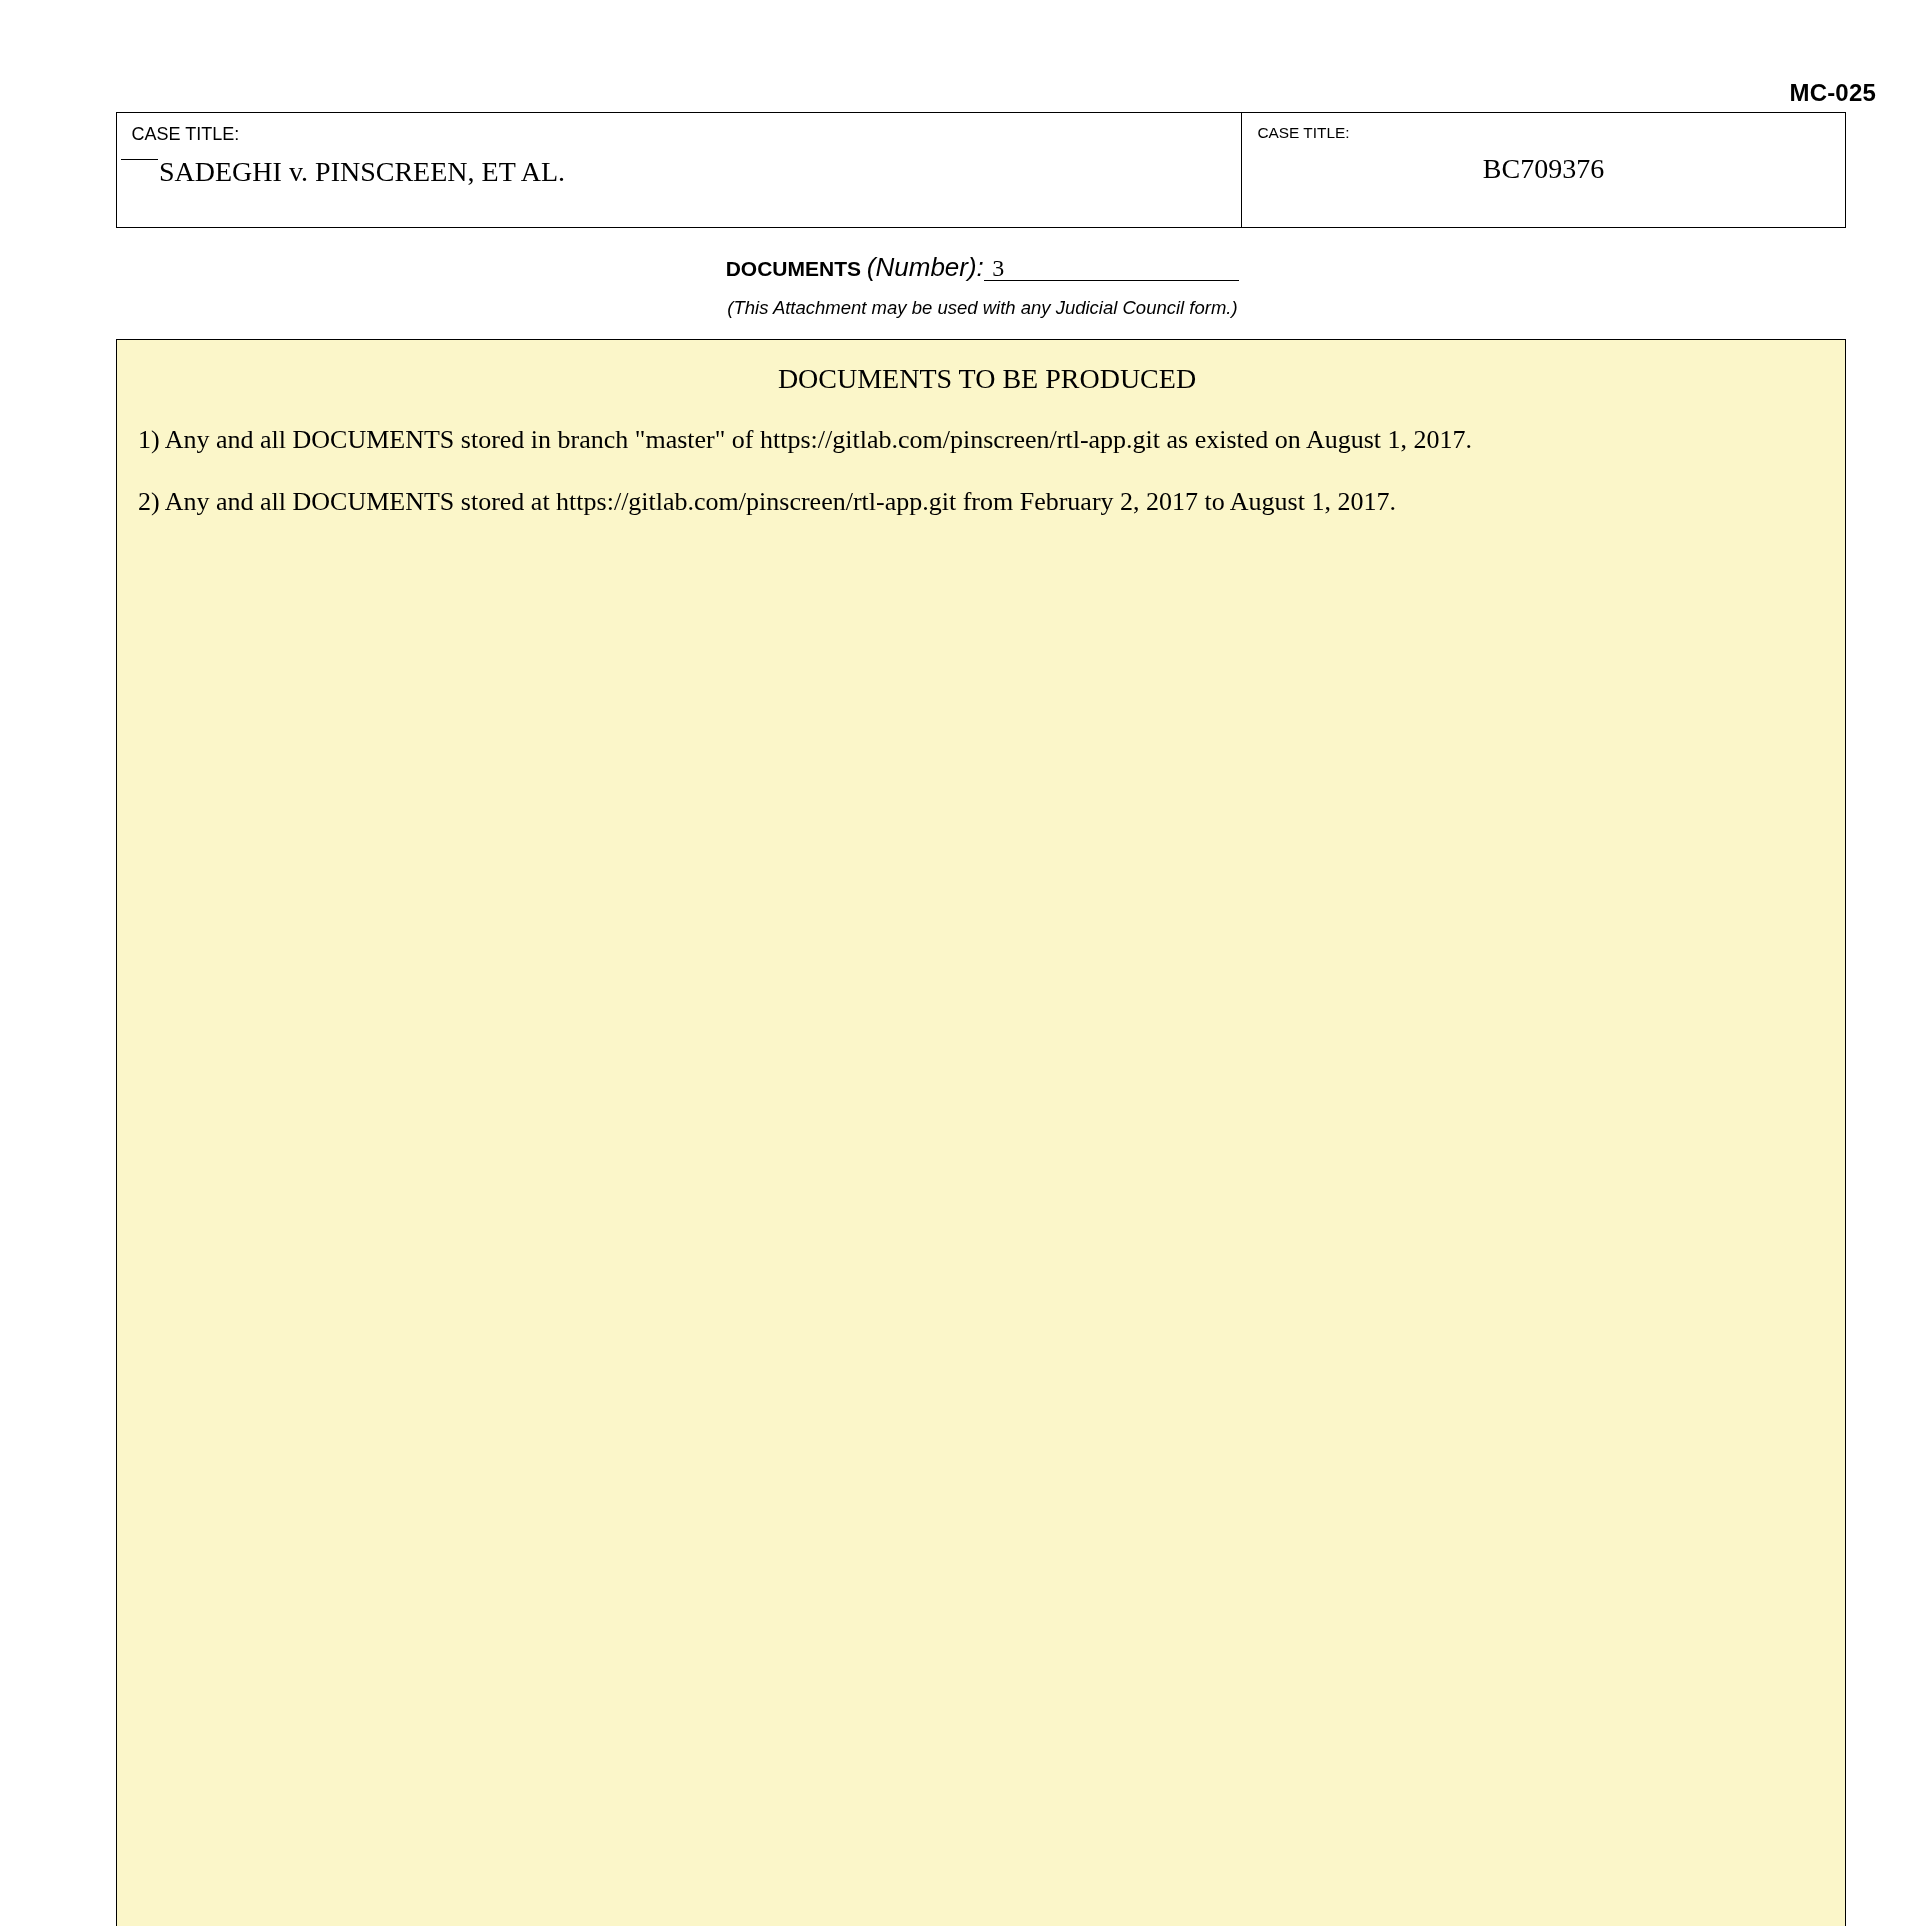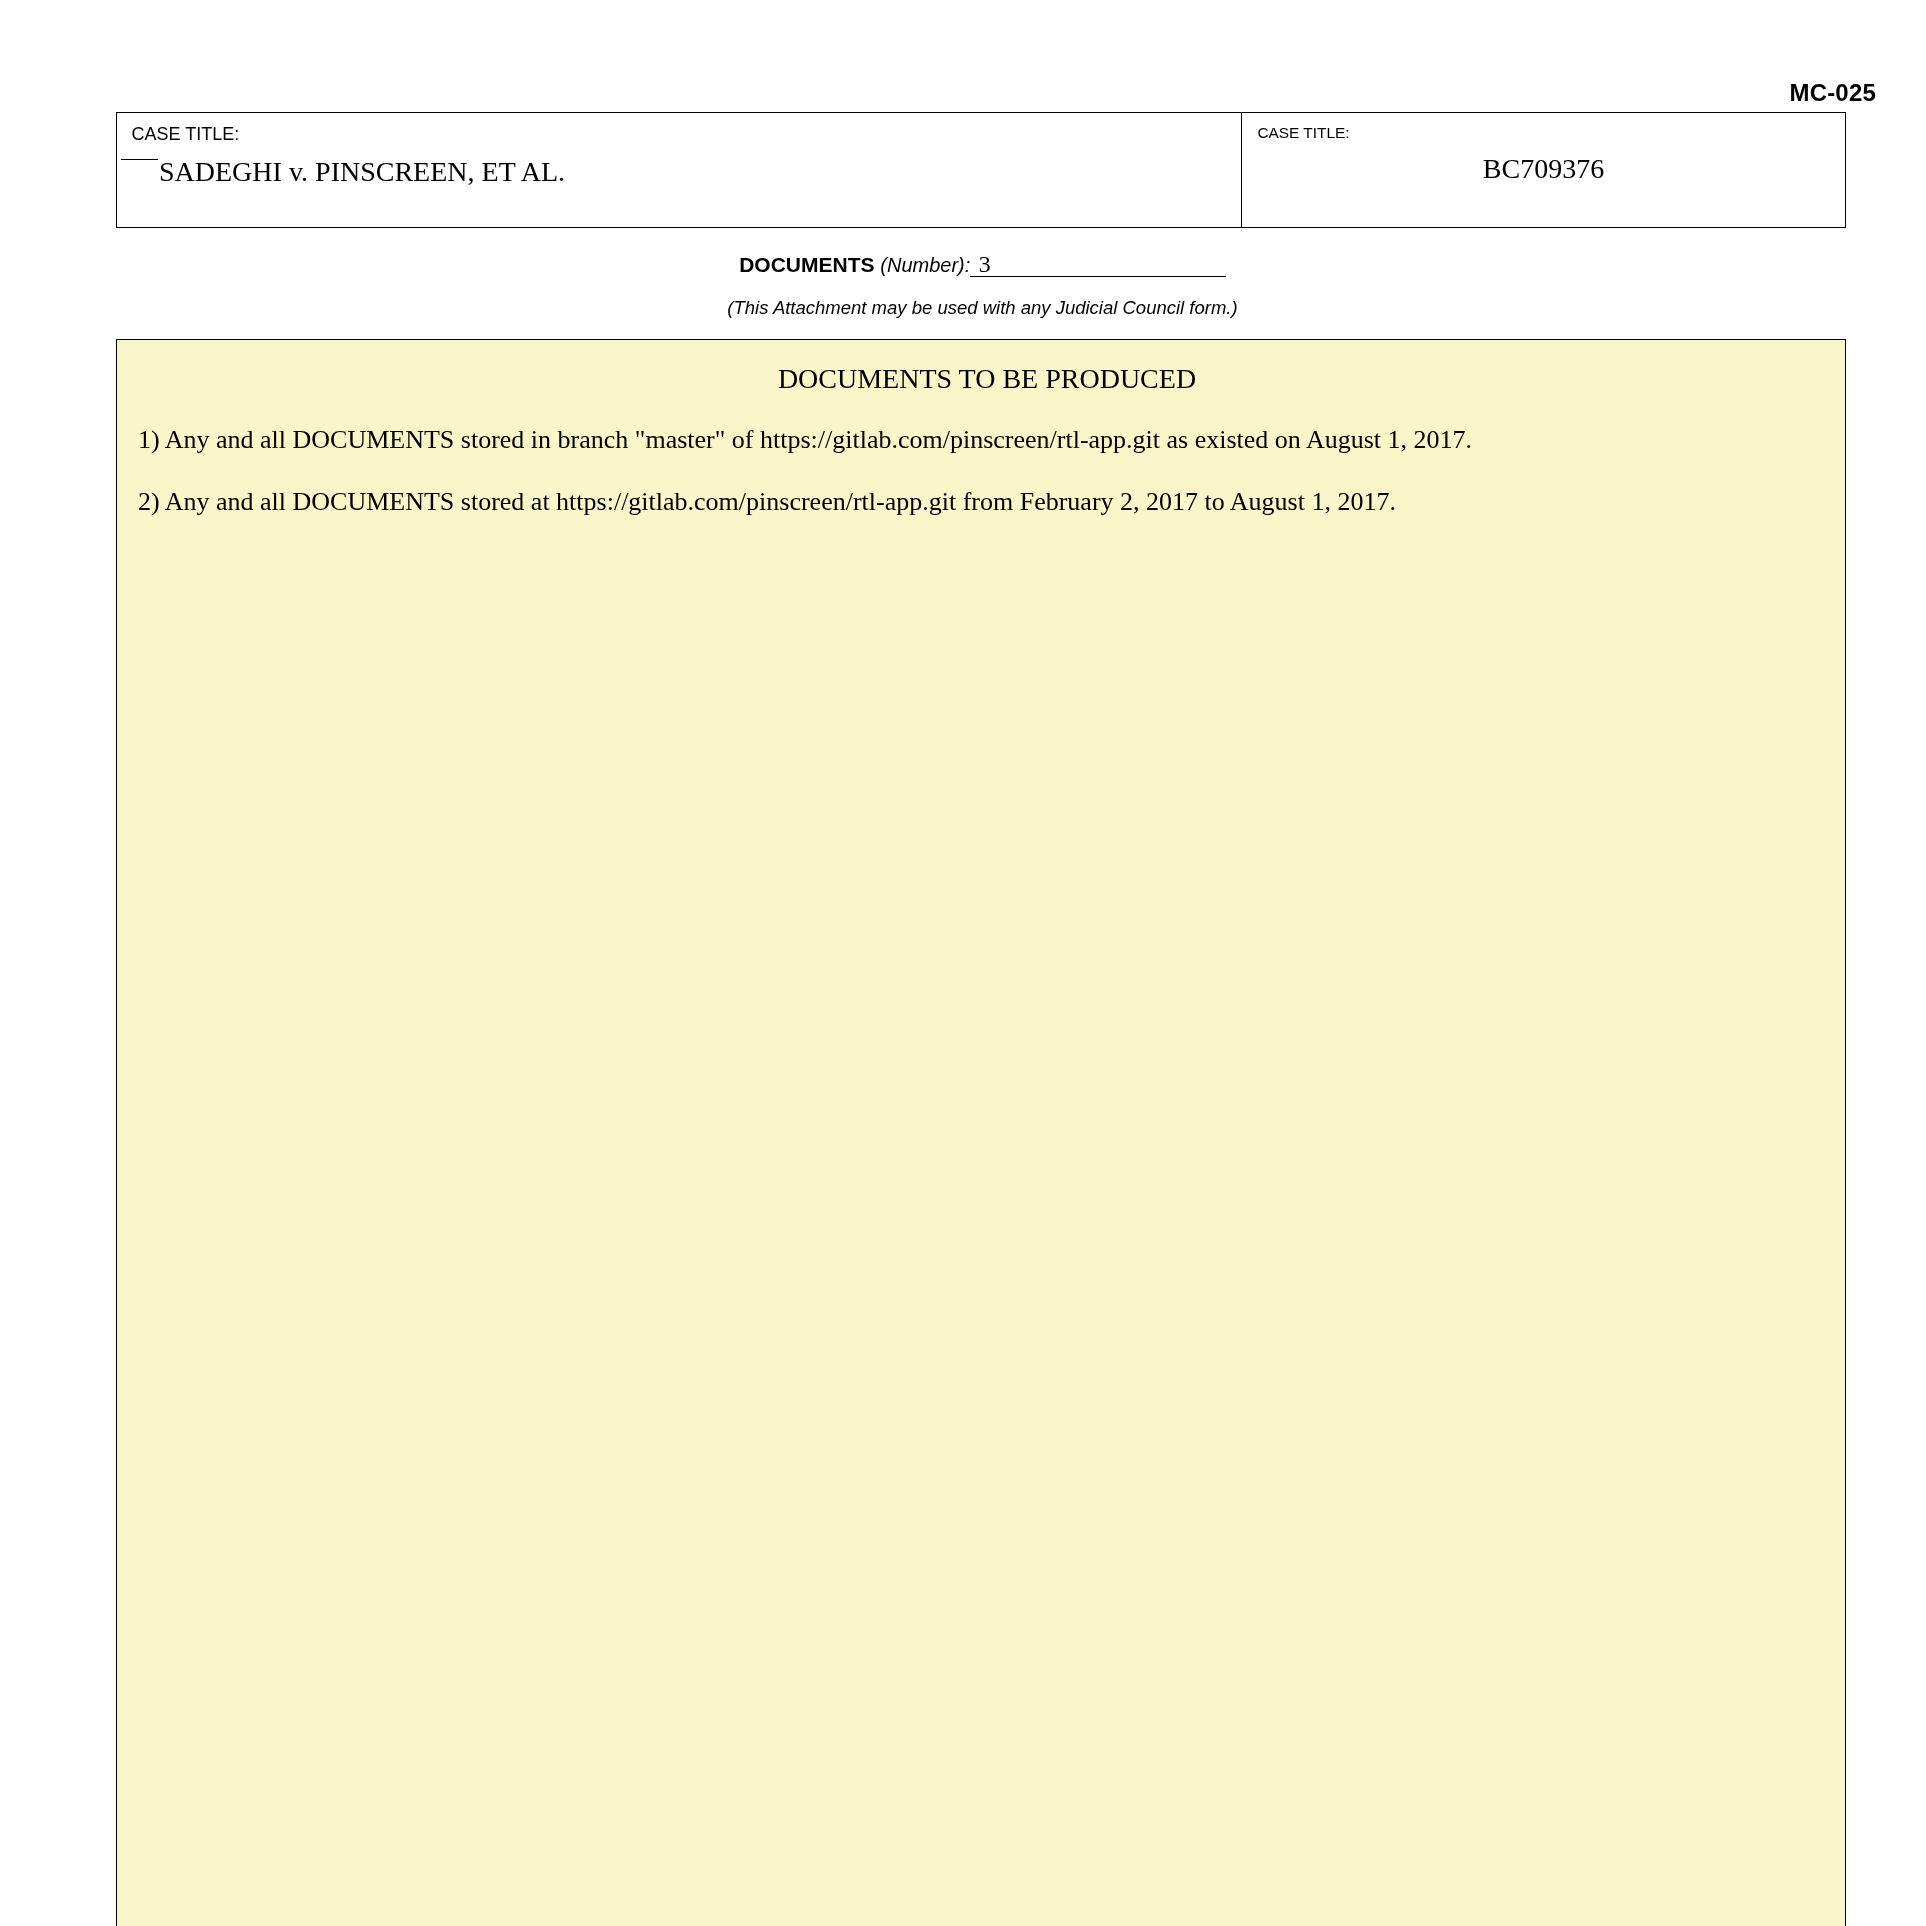--- a/index.html
+++ b/index.html
@@ -108,21 +108,21 @@
   }
   .attachment-line .att-bold {
     font-family: "Liberation Sans", sans-serif;
     font-weight: bold;
     font-size: 21px;
     vertical-align: baseline;
   }
   .attachment-line .att-ital {
     font-family: "Liberation Sans", sans-serif;
     font-style: italic;
-    font-size: 20px;
+    font-size: 26px;
     vertical-align: baseline;
   }
   .attachment-line .att-num {
     display: inline-block;
     font-family: "Liberation Serif", serif;
     font-size: 24px;
     min-width: 247px;
     text-align: left;
     padding-left: 8.5px;
     border-bottom: 1.9px solid #000;

